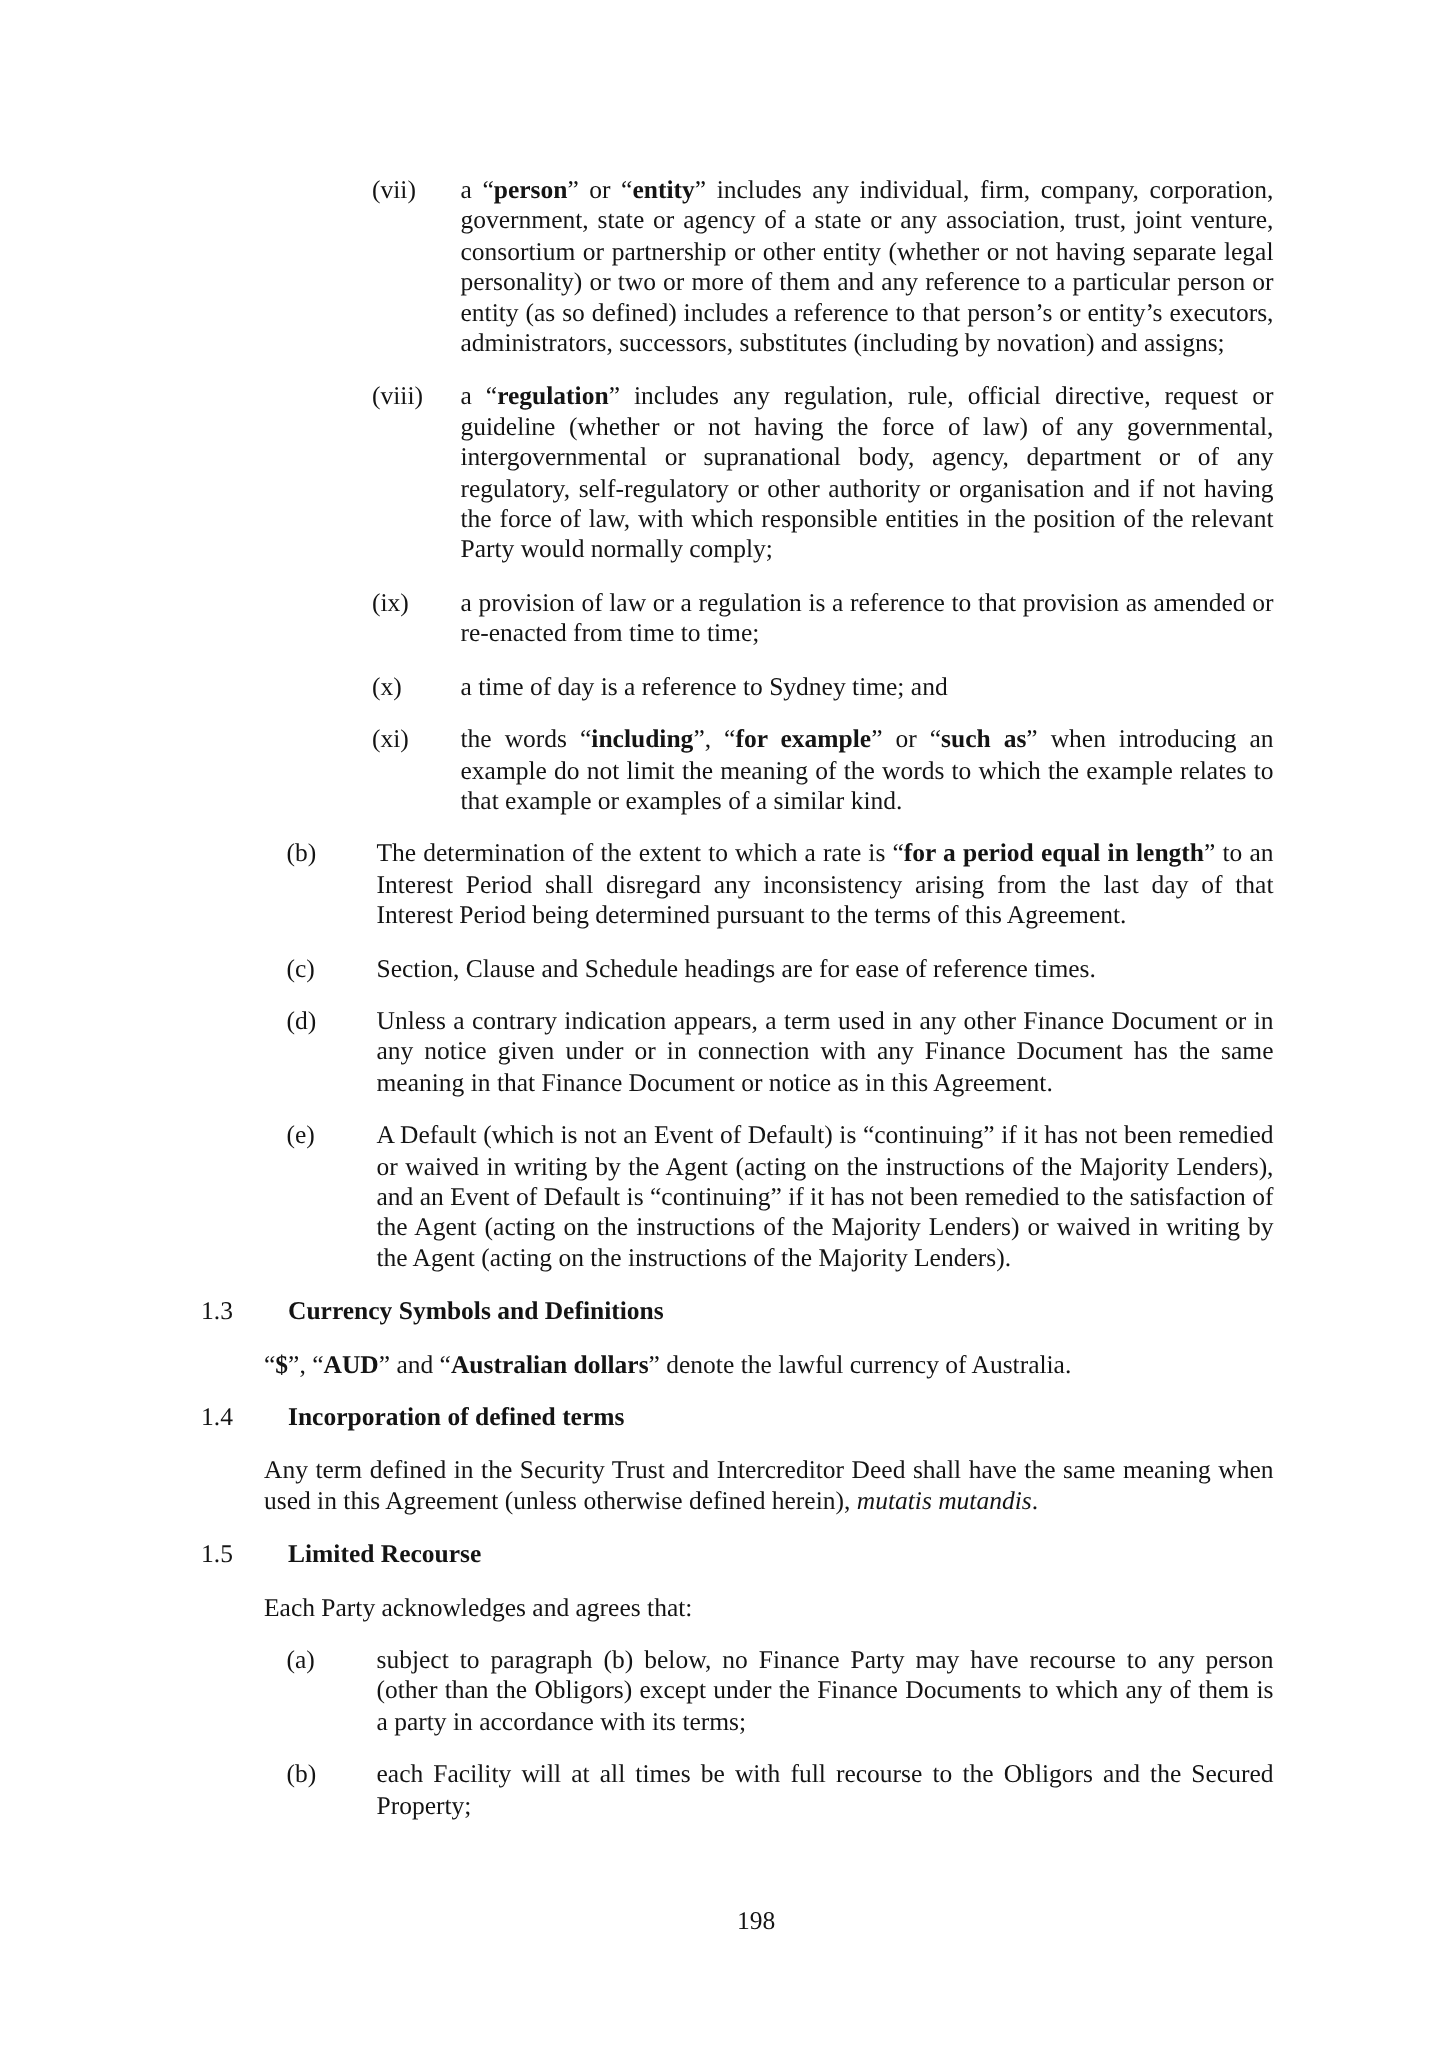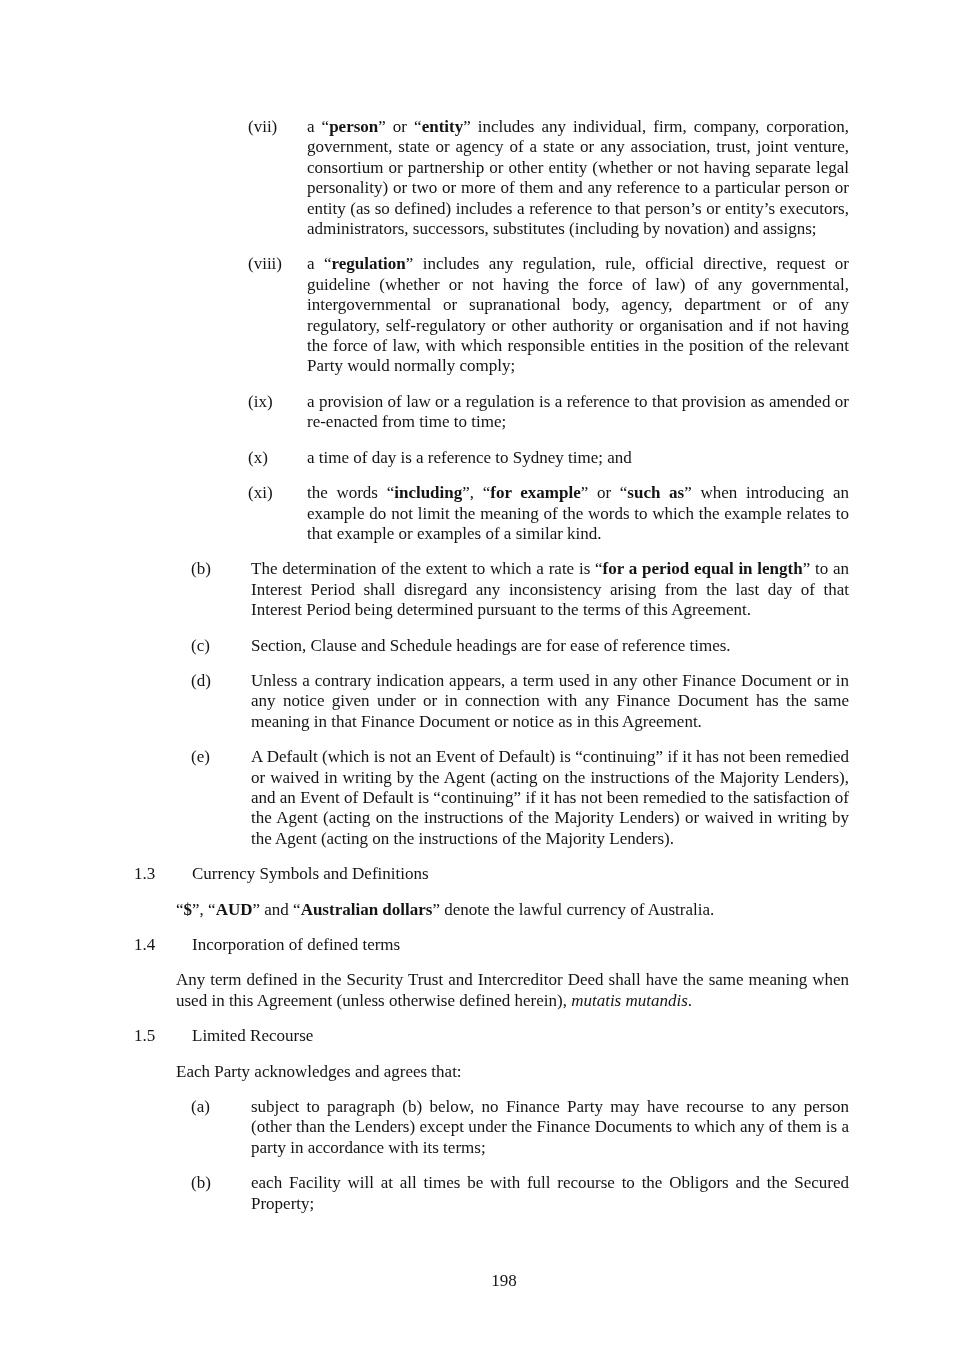--- a/index.html
+++ b/index.html
@@ -23,21 +23,21 @@
   }
   .block { margin-bottom: 15px; margin-left: 16px; }
   .li { display: flex; align-items: flex-start; }
   .li-1 { padding-left: 57px; }
   .li-1 .li-label { flex: 0 0 60px; width: 60px; }
   .li-2 { padding-left: 114px; }
   .li-2 .li-label { flex: 0 0 59px; width: 59px; }
   .li-text { flex: 1 1 auto; text-align: justify; }
   .sec { display: flex; align-items: flex-end; }
   .sec-num { flex: 0 0 58px; width: 58px; font-weight: normal; }
-  .sec-title { font-weight: normal; font-size: 17px; line-height: 20.4px; }
+  .sec-title { font-weight: bold; font-size: 17px; line-height: 20.4px; }
   .body-p { margin-left: 58px; text-align: justify; }
   .page-number {
     position: absolute;
     top: 1271px;
     left: 504px;
     transform: translateX(-50%);
   }
   .seg-b { font-weight: bold; }
   .seg-i { font-style: italic; }
 </style>
@@ -108,21 +108,21 @@
 
     <div class="block sec">
       <span class="sec-num">1.5</span>
       <h2 class="sec-title">Limited Recourse</h2>
     </div>
 
     <p class="block body-p"><span>Each Party acknowledges and agrees that:</span></p>
 
     <div class="block li li-1">
       <span class="li-label">(a)</span>
-      <p class="li-text"><span>subject to paragraph (b) below, no Finance Party may have recourse to any person (other than the Lenders) except under the Finance Documents to which any of them is a party in accordance with its terms;</span></p>
+      <p class="li-text"><span>subject to paragraph (b) below, no Finance Party may have recourse to any person (other than the Obligors) except under the Finance Documents to which any of them is a party in accordance with its terms;</span></p>
     </div>
 
     <div class="block li li-1">
       <span class="li-label">(b)</span>
       <p class="li-text"><span>each Facility will at all times be with full recourse to the Obligors and the Secured Property;</span></p>
     </div>
 
   </div>
 
   <div class="page-number">198</div>

